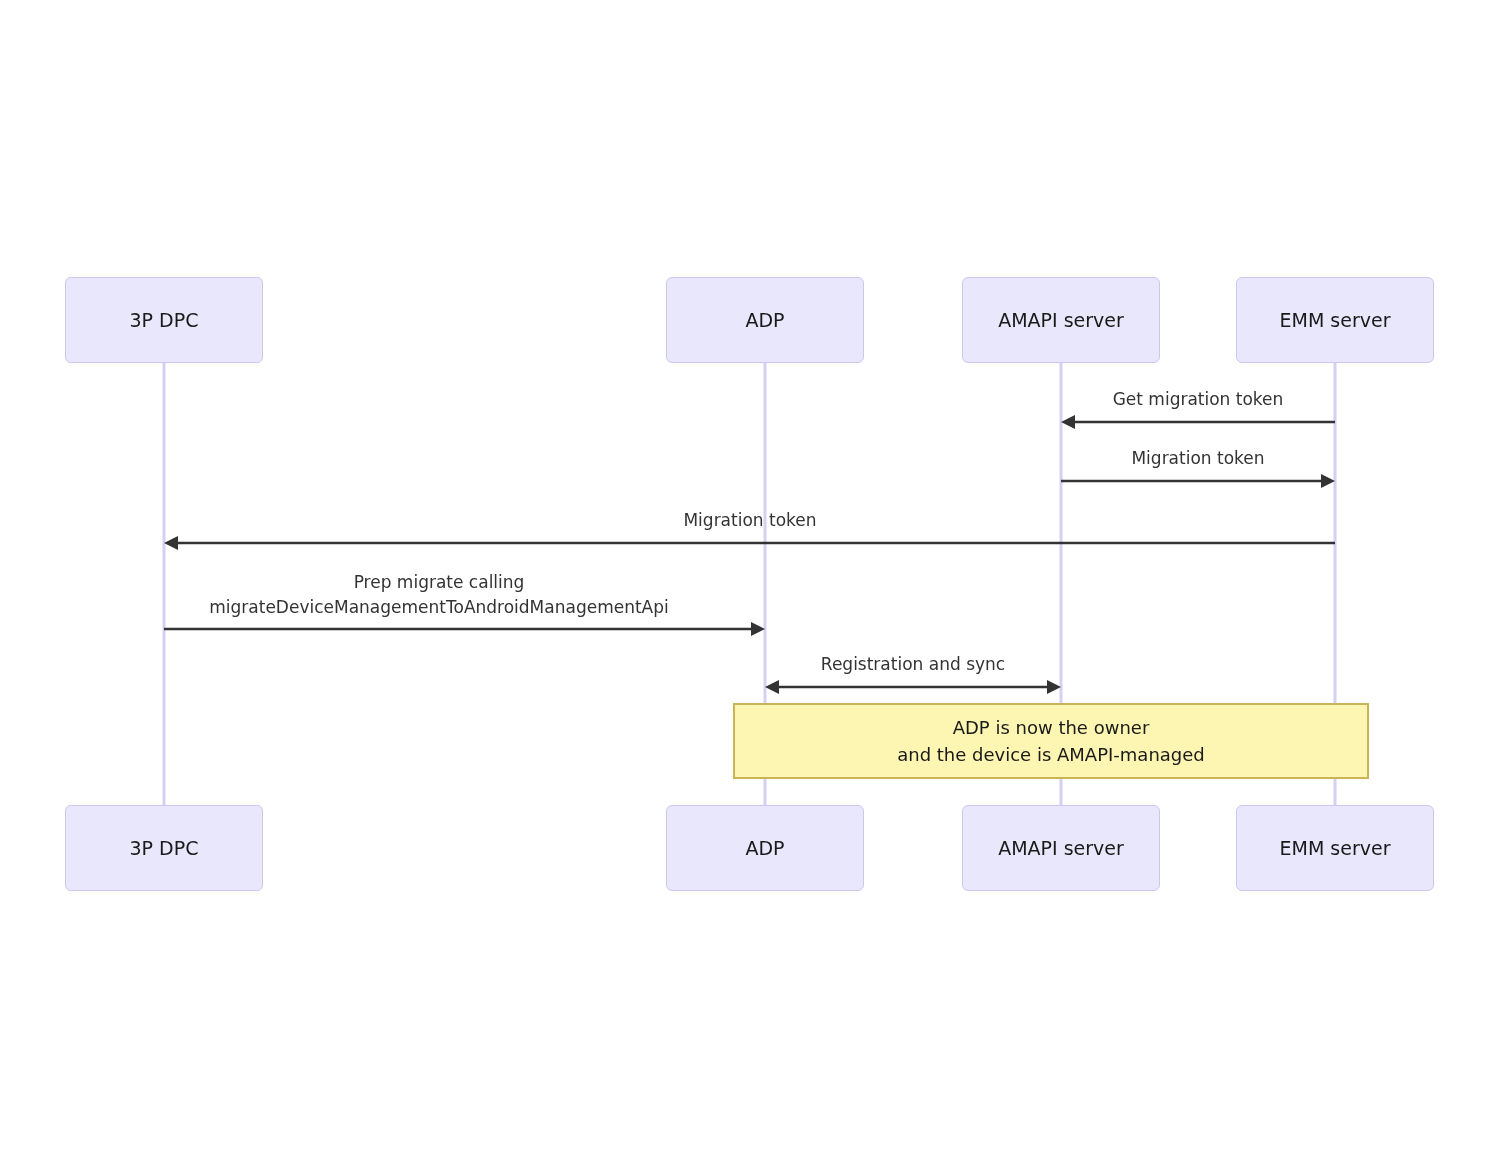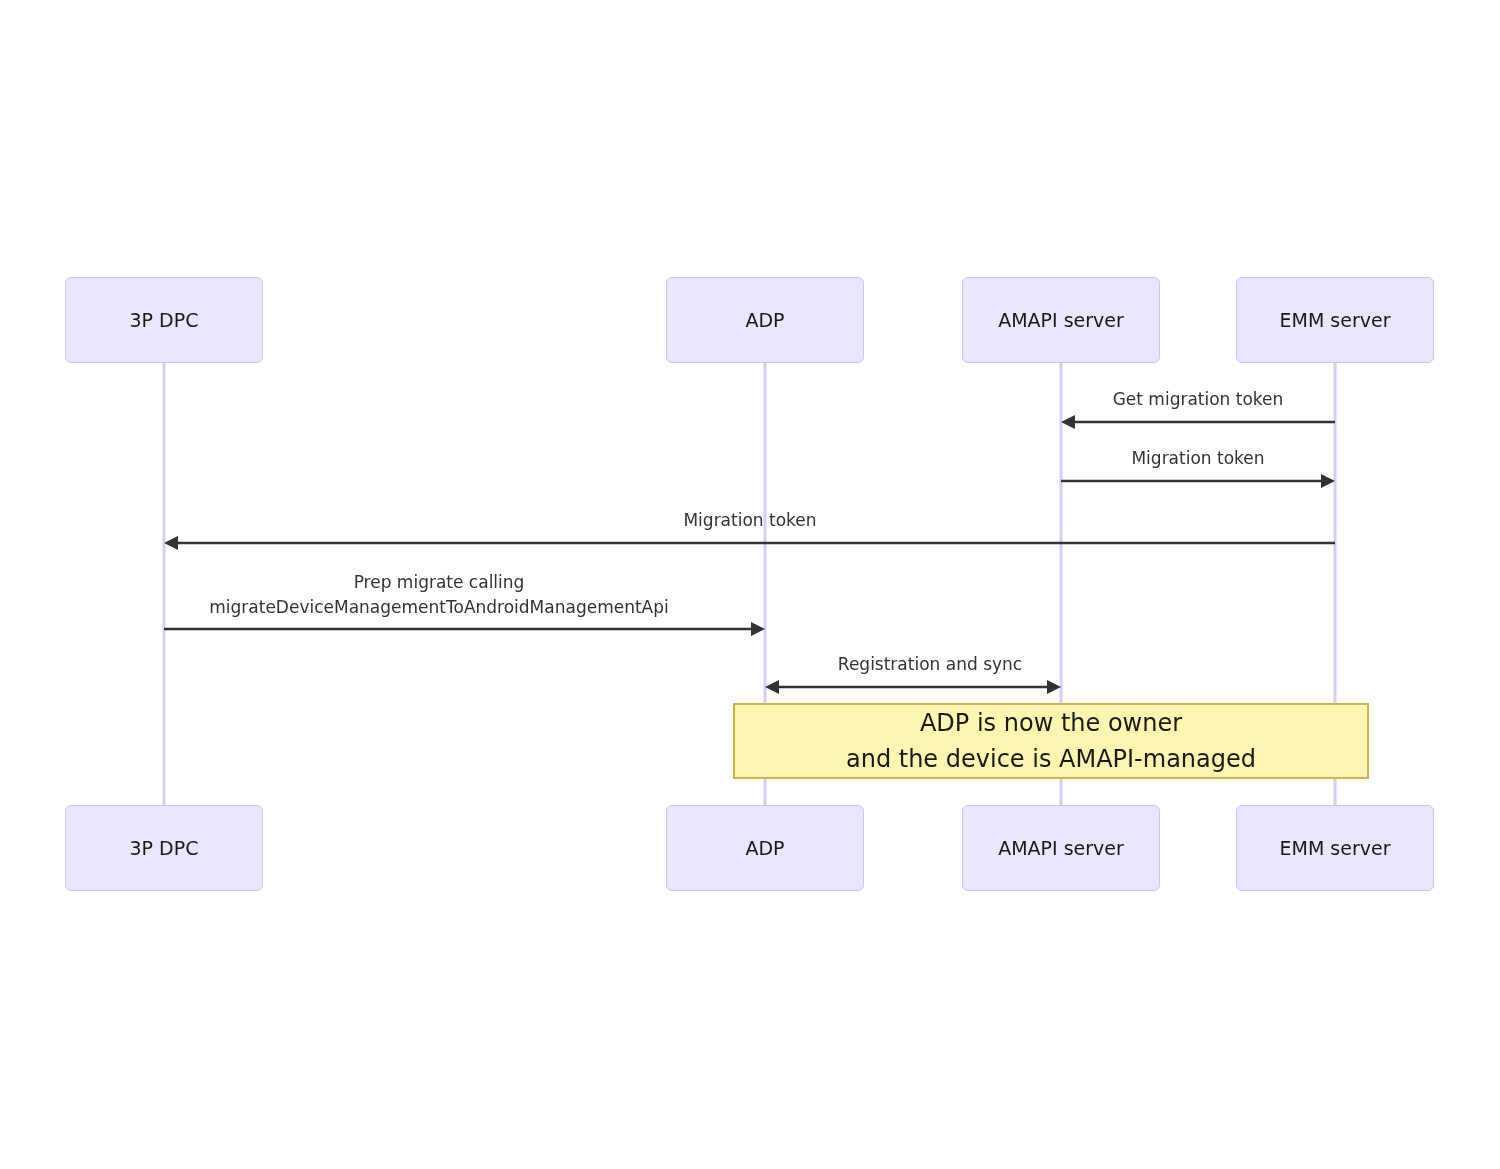--- a/index.html
+++ b/index.html
@@ -67,21 +67,21 @@
   .note-box {
     position: absolute;
     box-sizing: border-box;
     background: #fdf6b2;
     border: 2px solid #c9b458;
     display: flex;
     align-items: center;
     justify-content: center;
     text-align: center;
     color: #1a1a1a;
-    font-size: 24px;
+    font-size: 18px;
     font-family: "DejaVu Sans", sans-serif;
     line-height: 1.5;
     white-space: pre-line;
   }
 </style>
 </head>
 <body>
 
 <div id="diagram">
 
@@ -144,20 +144,20 @@
       <div class="actor-box" style="left: 1236px; top: 805px; width: 198px; height: 86px;">
         <span>EMM server</span>
       </div>
     </div>
   <div id="message-labels">
       <div class="msg-label" style="left: 1198px; top: 412px;">Get migration token</div>
       <div class="msg-label" style="left: 1198px; top: 471px;">Migration token</div>
       <div class="msg-label" style="left: 750px; top: 533px;">Migration token</div>
       <div class="msg-label" style="left: 439px; top: 619px;">Prep migrate calling
 migrateDeviceManagementToAndroidManagementApi</div>
-      <div class="msg-label" style="left: 913px; top: 677px; margin-left: 17px;">Registration and sync</div>
+      <div class="msg-label" style="left: 913px; top: 677px;">Registration and sync</div>
     </div>
   <div id="notes">
       <div class="note-box" style="left: 733px; top: 703px; width: 636px; height: 76px;"><span style="white-space: pre-line;">ADP is now the owner
 and the device is AMAPI-managed</span></div>
     </div>
 
 </div>
 
 </body></html>

